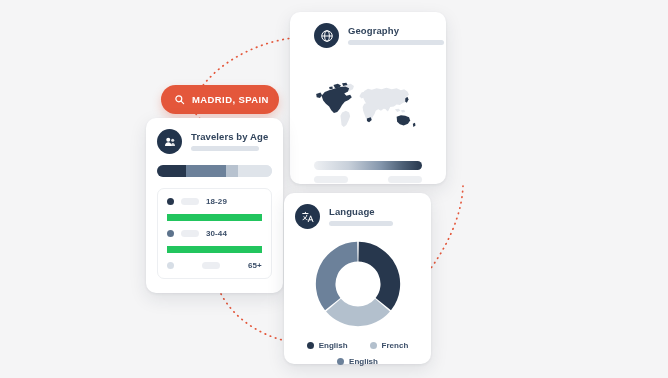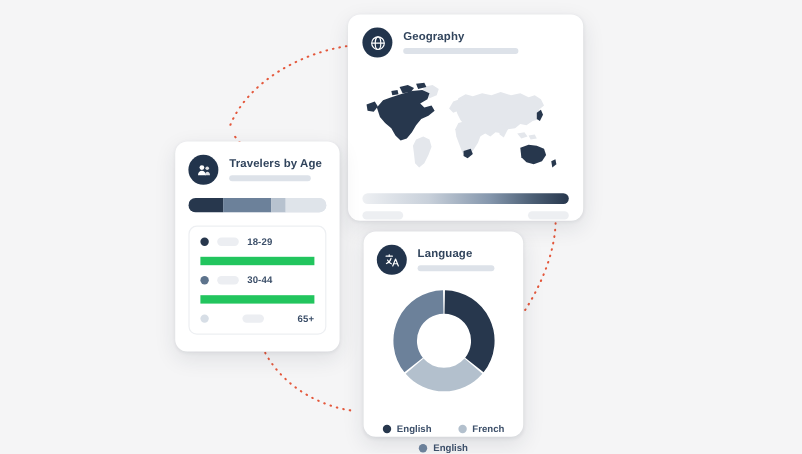--- a/index.html
+++ b/index.html
@@ -43,21 +43,21 @@
     background:#e4573b;
     display:flex;align-items:center;gap:7px;
     padding:0 13px;box-sizing:border-box;
     box-shadow:0 4px 10px rgba(228,87,59,.28);
   }
   .pill-label{
     color:#ffffff;font-size:9.5px;font-weight:700;letter-spacing:.4px;white-space:nowrap;
   }
 
   
-  #geo-card{left:290px;top:12px;width:196px;height:172px;padding:11px 12px;box-sizing:border-box;}
+  #geo-card{left:290px;top:12px;width:156px;height:172px;padding:11px 24px;box-sizing:border-box;}
   .map-wrap{margin-top:9px;height:98px;}
   .map-wrap svg{display:block;width:100%;height:100%;}
   .geo-gradient{
     margin-top:6px;height:9px;border-radius:5px;
     background:linear-gradient(90deg,#eef0f3 0%,#c8d0da 32%,#8496ac 62%,#4d6076 82%,#27374d 100%);
   }
   .geo-pills{display:flex;justify-content:space-between;margin-top:6px;}
   .ghost-pill{height:7px;border-radius:4px;background:#edeff2;}
 
   
@@ -71,43 +71,52 @@
   .age-row{
     display:flex;align-items:center;gap:7px;height:25px;
     border-bottom:7px solid #22c55e;
   }
   .age-row:last-child{border-bottom:none;gap:28px;}
   .dot{width:7px;height:7px;border-radius:50%;flex:0 0 auto;}
   .row-ghost{width:18px;height:7px;border-radius:4px;background:#eceef2;flex:0 0 auto;}
   .age-label{font-size:8px;font-weight:700;color:#3c4f69;letter-spacing:.1px;}
 
   
-  #lang-card{left:303px;top:193px;width:133px;height:171px;padding:11px 11px;box-sizing:border-box;}
+  #lang-card{left:284px;top:193px;width:147px;height:171px;padding:11px 11px;box-sizing:border-box;}
   .donut-wrap{margin-top:6px;display:flex;justify-content:center;}
   .donut-wrap svg{display:block;}
-  .lang-legend{margin-top:20px;}
+  .lang-legend{margin-top:8px;}
   .legend-row{display:flex;justify-content:center;align-items:center;gap:5px;}
   .legend-row.two{gap:22px;}
   .legend-item{display:flex;align-items:center;gap:5px;}
   .legend-item .dot{width:7px;height:7px;}
   .legend-label{font-size:8px;font-weight:700;color:#3c4f69;}
   .legend-row + .legend-row{margin-top:7px;}
 </style>
 </head>
 <body>
 
 <div class="stage">
 
   <svg class="connectors" viewBox="0 0 668 378">
     <path d="M192,104 C206,70 248,44 292,38" fill="none" stroke="#e4573b" stroke-width="1.7" stroke-linecap="round" stroke-dasharray="0.5 5"></path>
     <path d="M196,114 C202,122 208,126 214,131" fill="none" stroke="#e4573b" stroke-width="1.7" stroke-linecap="round" stroke-dasharray="0.5 5"></path>
     <path d="M463,186 C462,214 448,246 428,272" fill="none" stroke="#e4573b" stroke-width="1.7" stroke-linecap="round" stroke-dasharray="0.5 5"></path>
     <path d="M221,294 C236,322 266,338 292,342" fill="none" stroke="#e4573b" stroke-width="1.7" stroke-linecap="round" stroke-dasharray="0.5 5"></path>
   </svg>
 
+  <div class="pill">
+    <span>
+      <svg width="11" height="11" viewBox="0 0 24 24" fill="none" stroke="#ffffff" stroke-width="2.6" stroke-linecap="round">
+          <circle cx="10.5" cy="10.5" r="6.5"></circle>
+          <line x1="15.4" y1="15.4" x2="21" y2="21"></line>
+        </svg>
+    </span>
+    <span class="pill-label">MADRID, SPAIN</span>
+  </div>
 
   <div class="card" id="geo-card">
     <div class="card-head">
       <span class="badge">
         <svg width="14" height="14" viewBox="0 0 24 24" fill="none" stroke="#ffffff" stroke-width="1.7">
           <circle cx="12" cy="12" r="9"></circle>
             <ellipse cx="12" cy="12" rx="4" ry="9"></ellipse>
           <line x1="3" y1="12" x2="21" y2="12"></line>
         </svg>
       </span>

